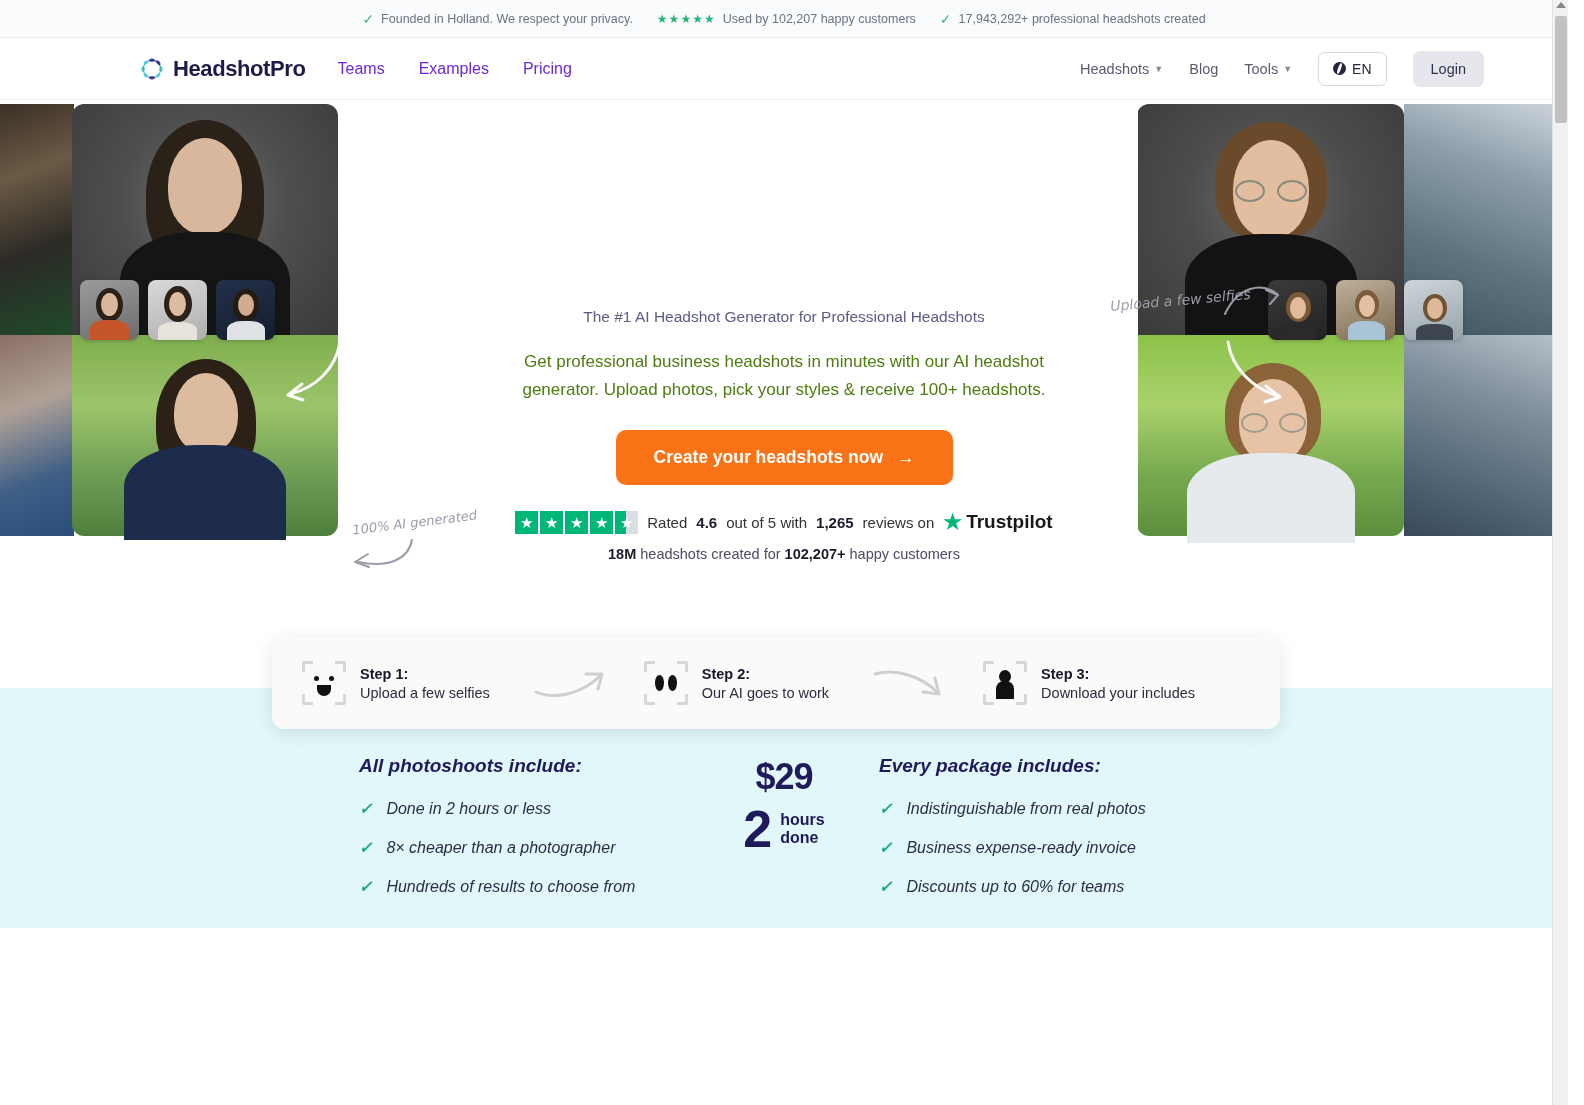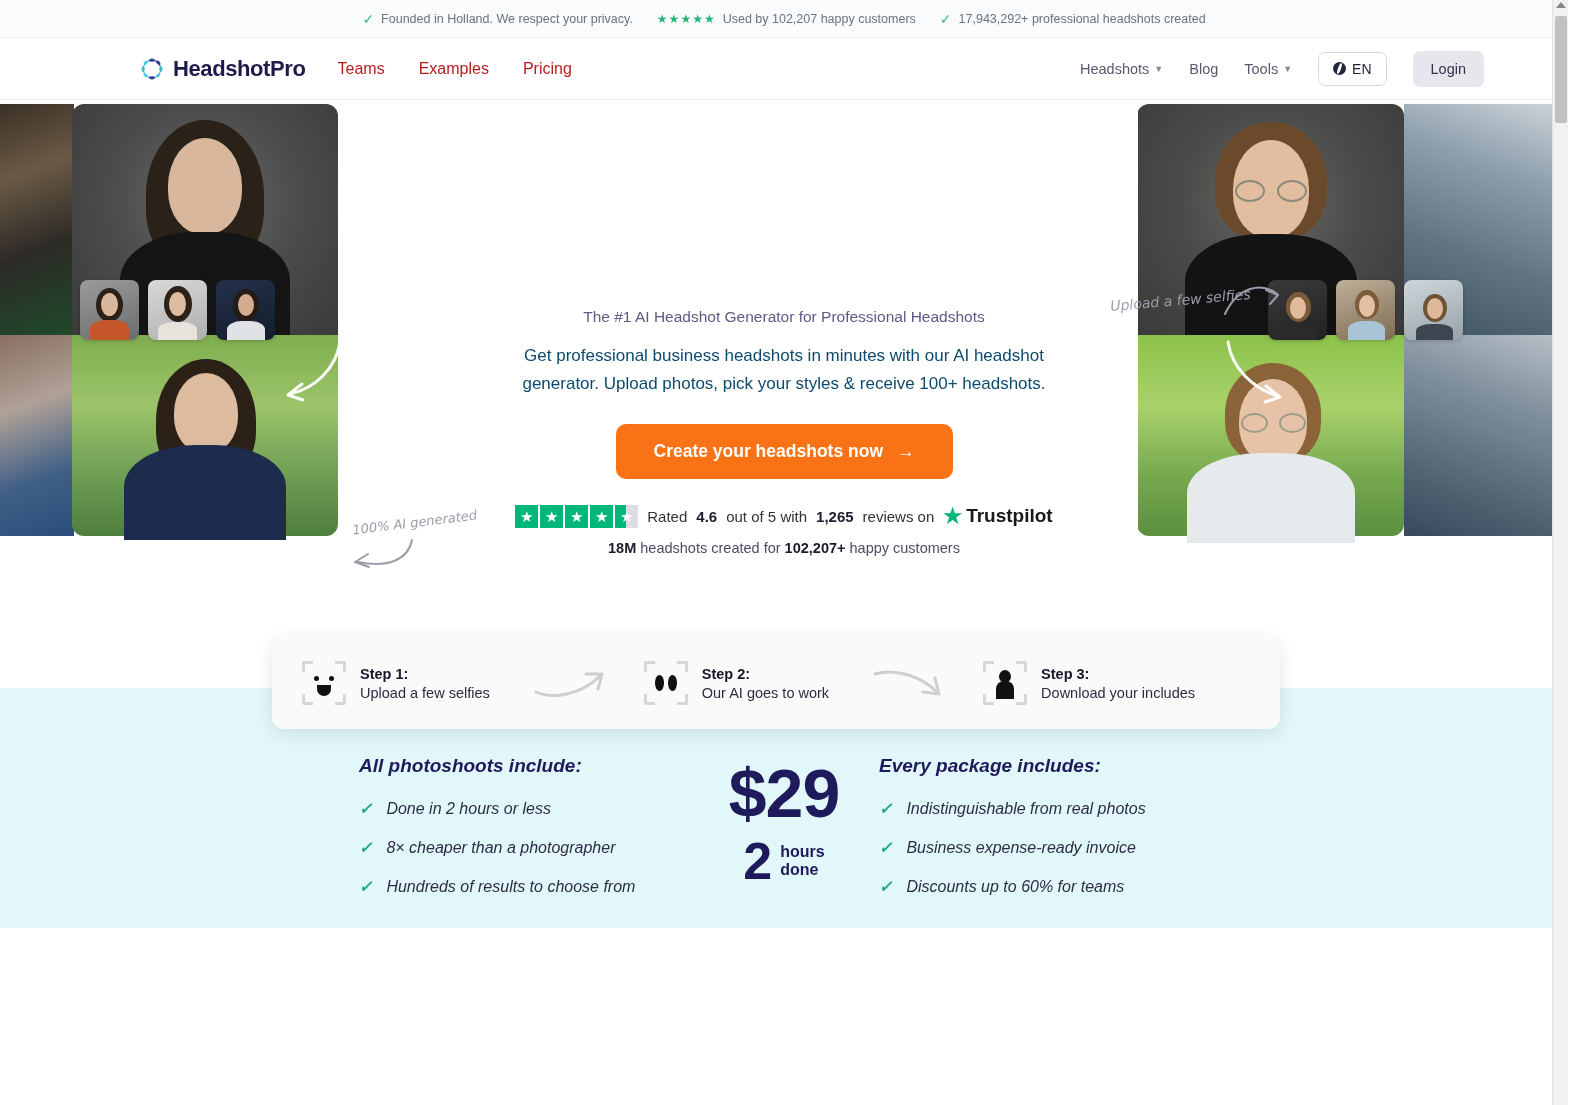--- a/index.html
+++ b/index.html
@@ -40,21 +40,21 @@
   
   .nav {
     position: relative; height: 62px; background: #fff;
     display: flex; align-items: center; padding: 0 84px 0 140px;
     border-bottom: 1px solid #eeeef3;
   }
   .brand { display: flex; align-items: center; gap: 9px; margin-right: 32px; }
   .brand-mark { width: 24px; height: 24px; position: relative; }
   .brand-name { font-size: 22px; font-weight: 700; color: #1e1b4b; letter-spacing: -0.4px; }
   .nav-links { display: flex; align-items: center; gap: 34px; }
-  .nav-link { font-size: 16px; color: #b91c1c; text-decoration: none; cursor: pointer; text-align: center; }
+  .nav-link { font-size: 16px; color: #6d28d9; text-decoration: none; cursor: pointer; text-align: center; }
   .nav-right { margin-left: auto; display: flex; align-items: center; gap: 26px; }
   .nav-right .nav-link2 { font-size: 14.5px; color: #585a70; display: flex; align-items:center; gap:5px; cursor:pointer;}
   .caret { font-size: 9px; color:#888; }
   .lang-btn {
     display: flex; align-items: center; gap: 6px;
     border: 1px solid #d7d7e0; border-radius: 7px;
     padding: 8px 14px; font-size: 14px; color:#24243f; background:#fff; cursor:pointer;
   }
   .globe { width:13px;height:13px;border-radius:50%;background:#24243f; position:relative; display:inline-block;}
   .globe::after{content:"";position:absolute;left:5px;top:1px;width:3px;height:11px;border-radius:50%;background:#fff;transform:rotate(20deg);}
@@ -106,21 +106,21 @@
   .body { position:absolute; border-radius:44% 44% 0 0; }
 
   
   .thumbs { position:absolute; display:flex; gap:9px; }
   .thumb { width:59px; height:60px; border-radius:8px; box-shadow:0 1px 4px rgba(0,0,0,.2); overflow:hidden; position:relative;}
 
   
   .hero-copy { position:absolute; left:50%; transform:translateX(-50%); top:0; width:700px; text-align:center; z-index:6; }
   .eyebrow { margin-top:208px; font-size:15.5px; color:#5b5b86; font-weight:500;}
   .h1 { margin-top:28px; font-size:45px; line-height:1.1; font-weight:800; color:#201a5e; letter-spacing:-1.2px; }
-  .sub { margin-top:16px; font-size:17px; line-height:1.62; color:#0c4a6e; width:600px; margin-left:auto; margin-right:auto;}
+  .sub { margin-top:22px; font-size:17px; line-height:1.62; color:#4d7c0f; width:600px; margin-left:auto; margin-right:auto;}
   .cta-main {
     margin-top:27px; background:#f97316; color:#fff; border:none;
     border-radius:10px; padding:17px 38px; font-size:17.5px; font-weight:700;
     cursor:pointer; display:inline-flex; align-items:center; gap:14px;
   }
   .tp-row { margin-top:25px; display:flex; align-items:center; justify-content:center; gap:9px; font-size:15px; color:#333; }
   .tp-stars { display:flex; gap:2px; }
   .tp-star { width:23px;height:23px;background:#00b67a; display:flex;align-items:center;justify-content:center;color:#fff;font-size:15px;line-height:1;}
   .tp-star.half { background: linear-gradient(90deg,#00b67a 50%, #dcdce6 50%); }
   .tp-logo { display:flex;align-items:center;gap:4px; font-size:19px; font-weight:700; color:#191919;}
@@ -161,21 +161,21 @@
     background:#e1f7f9;
   }
   .band-inner { position:absolute; left:0; top:755px; width:1568px; z-index:9;
     display:flex; justify-content:center; align-items:flex-start; gap:0; }
   .col { width:330px;font-style:italic; }
   .col.right { width:330px; }
   .col h3 { font-size:19px; font-weight:700; color:#1f1a5c; margin-bottom:22px; }
   .feat { display:flex; align-items:center; gap:14px; margin-bottom:20px; font-size:16px; color:#2d2d46; }
   .feat .tick { color:#1fa97e; font-size:16px; font-weight:600; }
   .price { width:190px; text-align:center; padding-top:4px; }
-  .price .p1 { font-size:68px; font-weight:800; color:#1f1a5c; letter-spacing:-1px; line-height:1;}
+  .price .p1 { font-size:36px; font-weight:800; color:#1f1a5c; letter-spacing:-1px; line-height:1;}
   .price .p2row { display:flex; align-items:center; justify-content:center; gap:8px; margin-top:8px;}
   .price .p2 { font-size:52px; font-weight:800; color:#1f1a5c; line-height:1;}
   .price .p2lbl { text-align:left; font-size:16px; font-weight:700; color:#1f1a5c; line-height:1.15;}
 
   
   .reviews { position:absolute; left:0; top:928px; width:1568px; height:177px; background:#fff; text-align:center;}
   .rev-eyebrow{ margin-top:102px; font-size:17px; font-weight:700; color:#13a3a3;}
   .rev-title{ margin-top:30px; font-size:44px; font-weight:800; letter-spacing:-1px; }
   .rev-title .num { color:#1f9d9d;}
   .rev-title .rest { color:#201a5e;}

